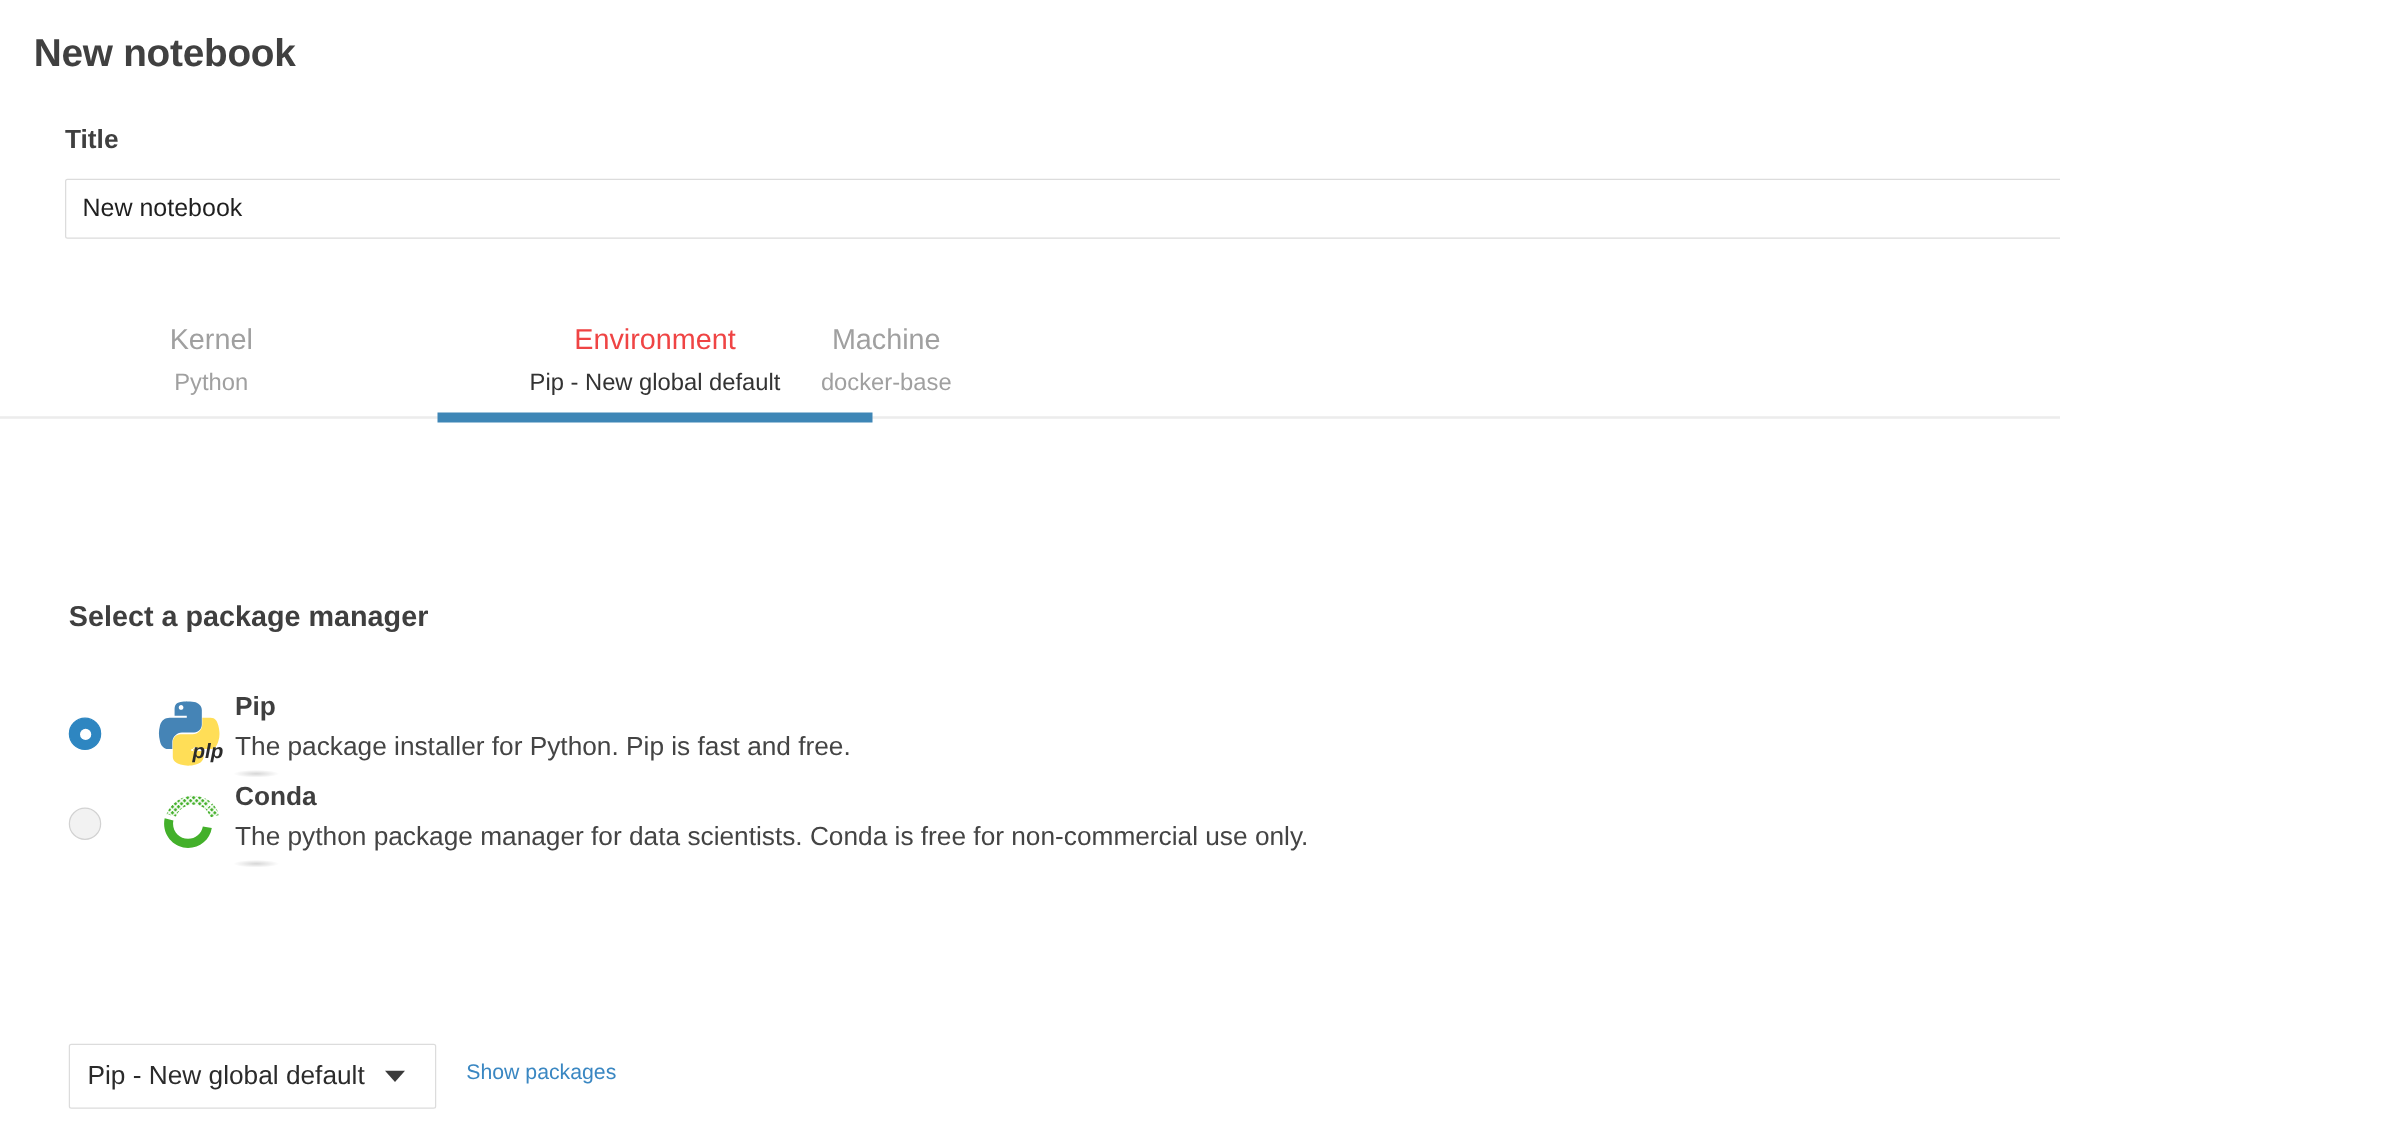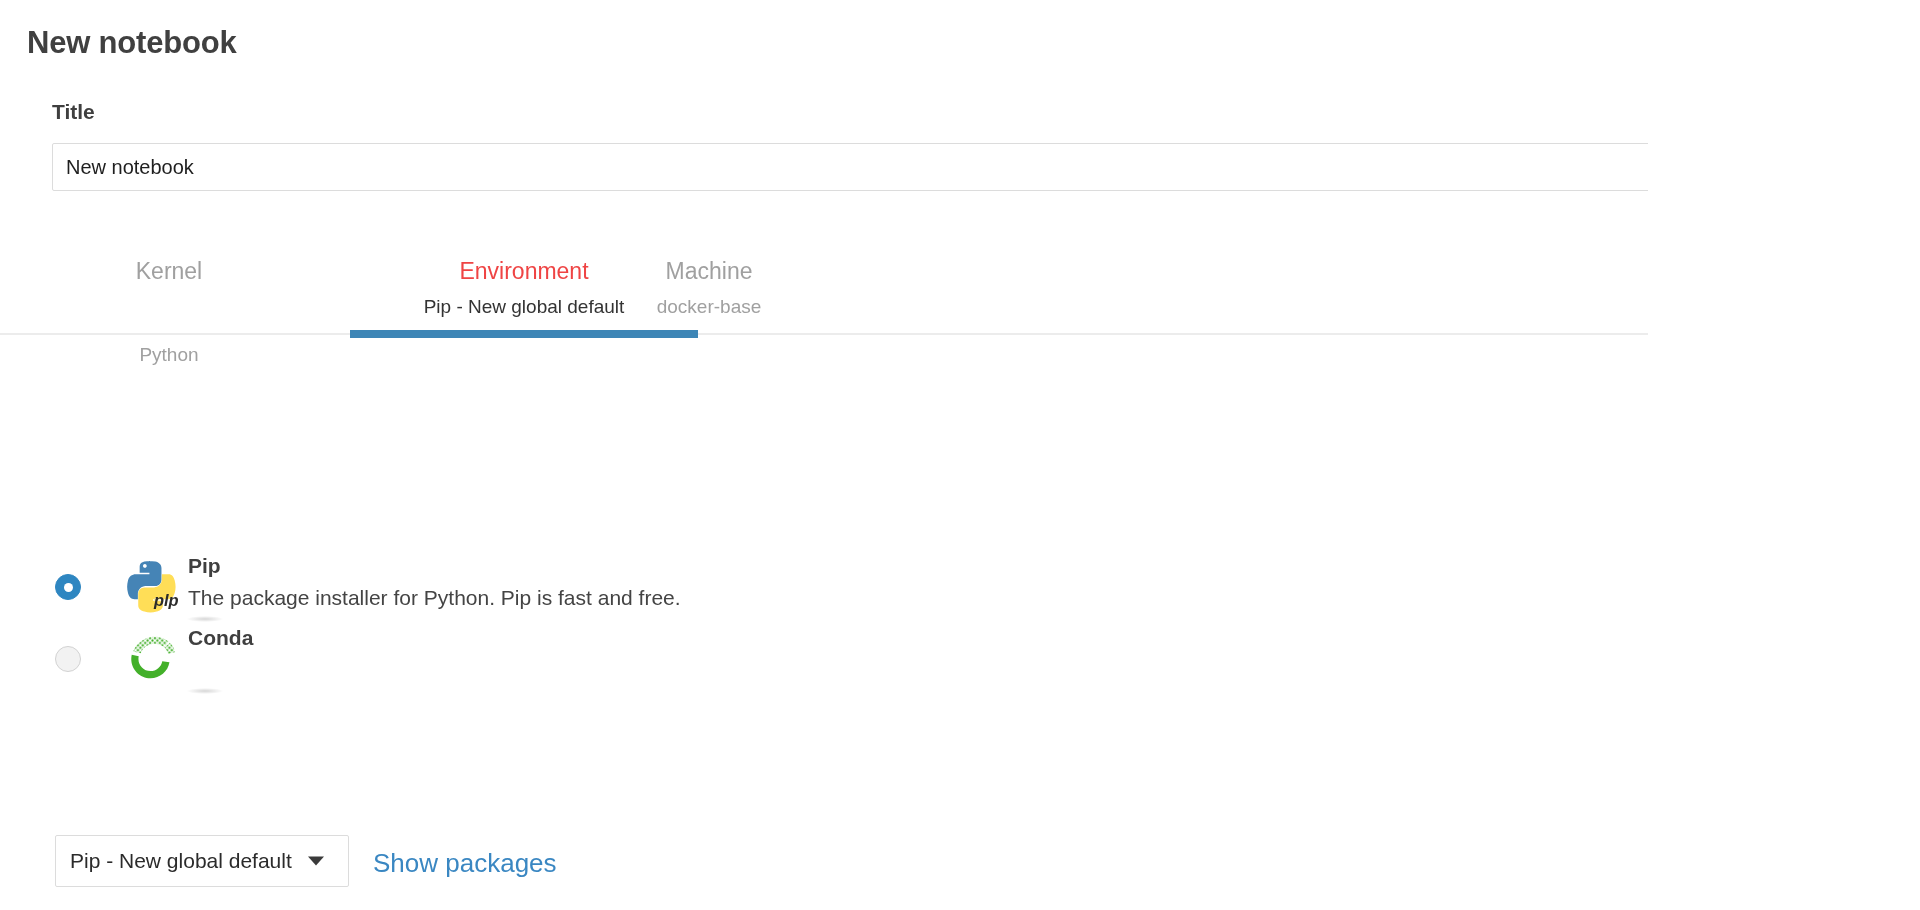--- a/index.html
+++ b/index.html
@@ -49,21 +49,21 @@
   }
   .tab {
     position: absolute; top: 0;
     display: flex; flex-direction: column; align-items: center;
     cursor: pointer; padding: 6px 14px 0 14px;
   }
   .tab-title { font-size: 23px; color: #a0a0a0; line-height: 34px; white-space: nowrap; }
   .tab-sub   { font-size: 19px; color: #a0a0a0; line-height: 33px; margin-top: 2px; white-space: nowrap; }
   .tab.active .tab-title { color: #ef4444; }
   .tab.active .tab-sub   { color: #333333; }
-  .tab-kernel      { left: 104px; width: 130px; gap: 48px; }
+  .tab-kernel      { left: 104px; width: 130px; }
   .tab-environment { left: 350px; width: 348px; }
   .tab-machine     { left: 636px; width: 146px; }
 
   .tab-divider {
     position: absolute; left: 0; top: 333px; width: 1920px; height: 2px; background: #ececec;
   }
   .tab-underline {
     position: absolute; left: 350px; top: 330px; width: 348px; height: 8px; background: #3e86b6;
   }
 
@@ -114,21 +114,21 @@
     font-size: 21px; color: #2b2b2b; padding-left: 14px; white-space: nowrap;
   }
   .env-caret {
     position: absolute; right: 24px; top: 50%; transform: translateY(-50%);
     width: 0; height: 0;
     border-left: 8px solid transparent; border-right: 8px solid transparent;
     border-top: 9px solid #3a3a3a;
   }
   .show-packages {
     position: absolute; left: 373px; top: 848px;
-    font-size: 26px; color: #3a87c2; cursor: pointer; text-decoration: none;
+    font-size: 17px; color: #3a87c2; cursor: pointer; text-decoration: none;
     white-space: nowrap;
   }
 </style>
 </head>
 <body>
 
 <div class="page">
 
   <div class="dialog-header">
     <div class="dialog-title">New notebook</div>
@@ -158,20 +158,21 @@
 
     <div class="tab tab-machine">
       <div class="tab-title">Machine</div>
       <div class="tab-sub">docker-base</div>
     </div>
 
   </div>
   <div class="tab-divider"></div>
   <div class="tab-underline"></div>
 
+  <div class="section-heading heading-pkg">Select a package manager</div>
 
   <div class="pkg-option opt-pip">
     <div class="radio checked"></div>
     <div class="pkg-icon">
       <svg width="62" height="62" viewBox="0 0 64 64" aria-hidden="true">
 
         <path fill="#4584b6" d="M30.6 6.4c-2.8 0-5.2.25-7.2.7-5.1 1.15-6 3.6-6 8.1v5.9h12.3v1.9H12.4c-4.5 0-8.45 2.7-9.7 7.85-1.4 5.9-1.45 9.6 0 15.8 1.1 4.6 3.75 7.85 8.25 7.85h4.2v-7.1c0-5.1 4.45-9.65 9.7-9.65h12.25c4.3 0 7.75-3.55 7.75-7.9V15.2c0-4.2-3.55-7.35-7.75-8.05-2.65-.45-5.4-.65-8.1-.75h1.8zm-6.65 3.8c1.3 0 2.35 1.1 2.35 2.4 0 1.35-1.05 2.4-2.35 2.4-1.3 0-2.35-1.05-2.35-2.4 0-1.3 1.05-2.4 2.35-2.4z" transform="translate(5,2) scale(0.82)"></path>
         <path fill="#ffde57" d="M45.3 22.9v6.9c0 5.3-4.5 9.8-9.7 9.8H23.35c-4.2 0-7.75 3.6-7.75 7.9v14.75c0 4.2 3.65 6.65 7.75 7.85 4.9 1.45 9.6 1.7 15.5 0 3.9-1.15 7.75-3.45 7.75-7.85v-5.9H34.3v-1.95h19.4c4.5 0 6.2-3.15 7.75-7.85 1.6-4.85 1.55-9.5 0-15.8-1.1-4.5-3.25-7.85-7.75-7.85H45.3zm-6.9 29.6c1.3 0 2.35 1.05 2.35 2.4 0 1.3-1.05 2.4-2.35 2.4-1.3 0-2.35-1.1-2.35-2.4 0-1.35 1.05-2.4 2.35-2.4z" transform="translate(5,2) scale(0.82)"></path>
 
         <text x="34" y="54" font-family="&quot;Liberation Sans&quot;, sans-serif" font-size="17" font-weight="700" font-style="italic" fill="#2b2b2b">plp</text>
@@ -197,20 +198,21 @@
 
         <path fill="#43b02a" d="M50 37.5c-1.5 9.5-9.8 16.5-19.6 16.5C19.6 54 10.6 45 10.6 34c0-1.5.2-3 .5-4.4l7.2 1.7c-.2.9-.3 1.8-.3 2.7 0 6.9 5.6 12.5 12.4 12.5 6.1 0 11.2-4.4 12.2-10.2l7.4 1.2z"></path>
 
         <path fill="url(#condaMesh)" d="M12.6 26.2C16 17.3 24.6 11 34.7 11c5.4 0 10.4 1.8 14.4 4.9l-4.6 5.9c-2.8-2.2-6.3-3.4-10-3.4-6.4 0-11.9 4-14.1 9.6l-7.8-1.8z"></path>
         <path fill="url(#condaMesh)" d="M50.5 17.3c2.6 2.6 4.5 5.9 5.5 9.5l-7.3 2c-.7-2.5-2-4.8-3.8-6.6l5.6-4.9z"></path>
       </svg>
       <div class="icon-shadow"></div>
     </div>
     <div class="pkg-text">
       <div class="pkg-name">Conda</div>
+      <div class="pkg-desc">The python package manager for data scientists. Conda is free for non-commercial use only.</div>
     </div>
   </div>
 
 
   <div class="env-select">
     <span class="env-select-value">Pip - New global default</span>
     <span class="env-caret"></span>
   </div>
 
   <div class="show-packages">Show packages</div>

